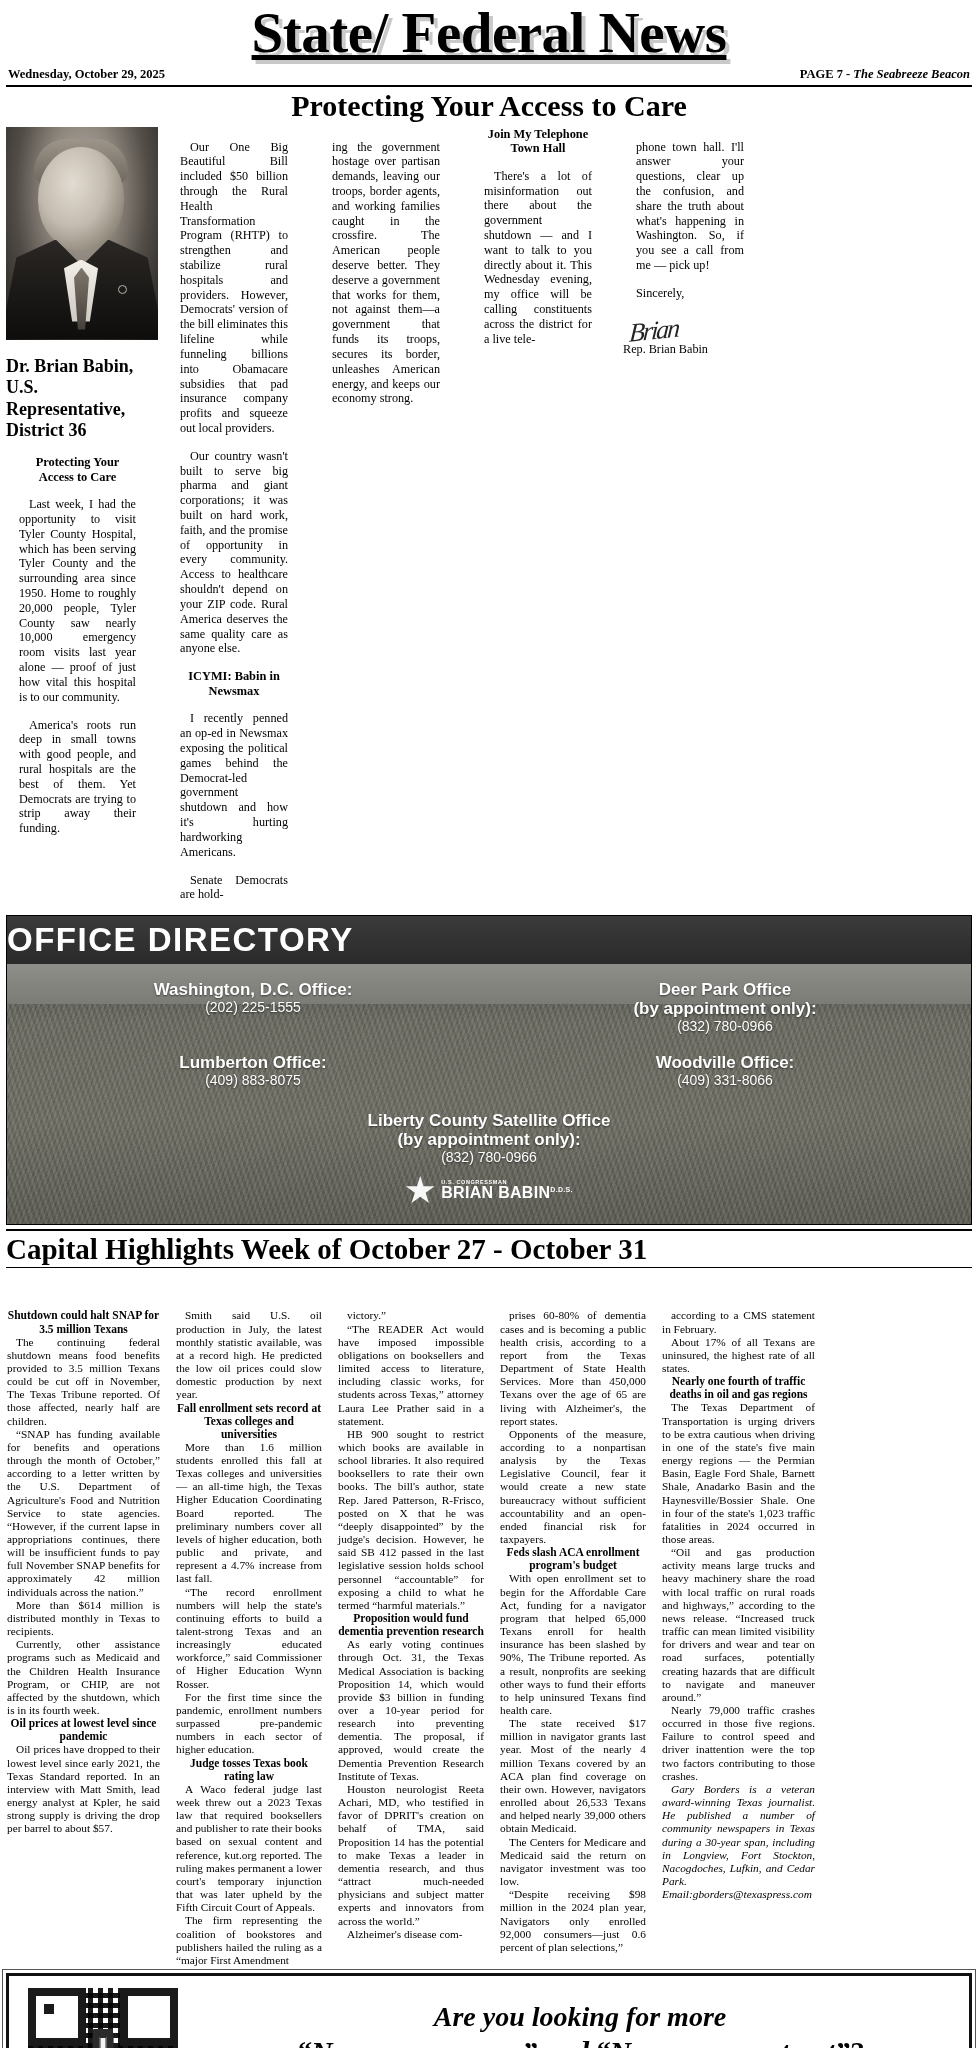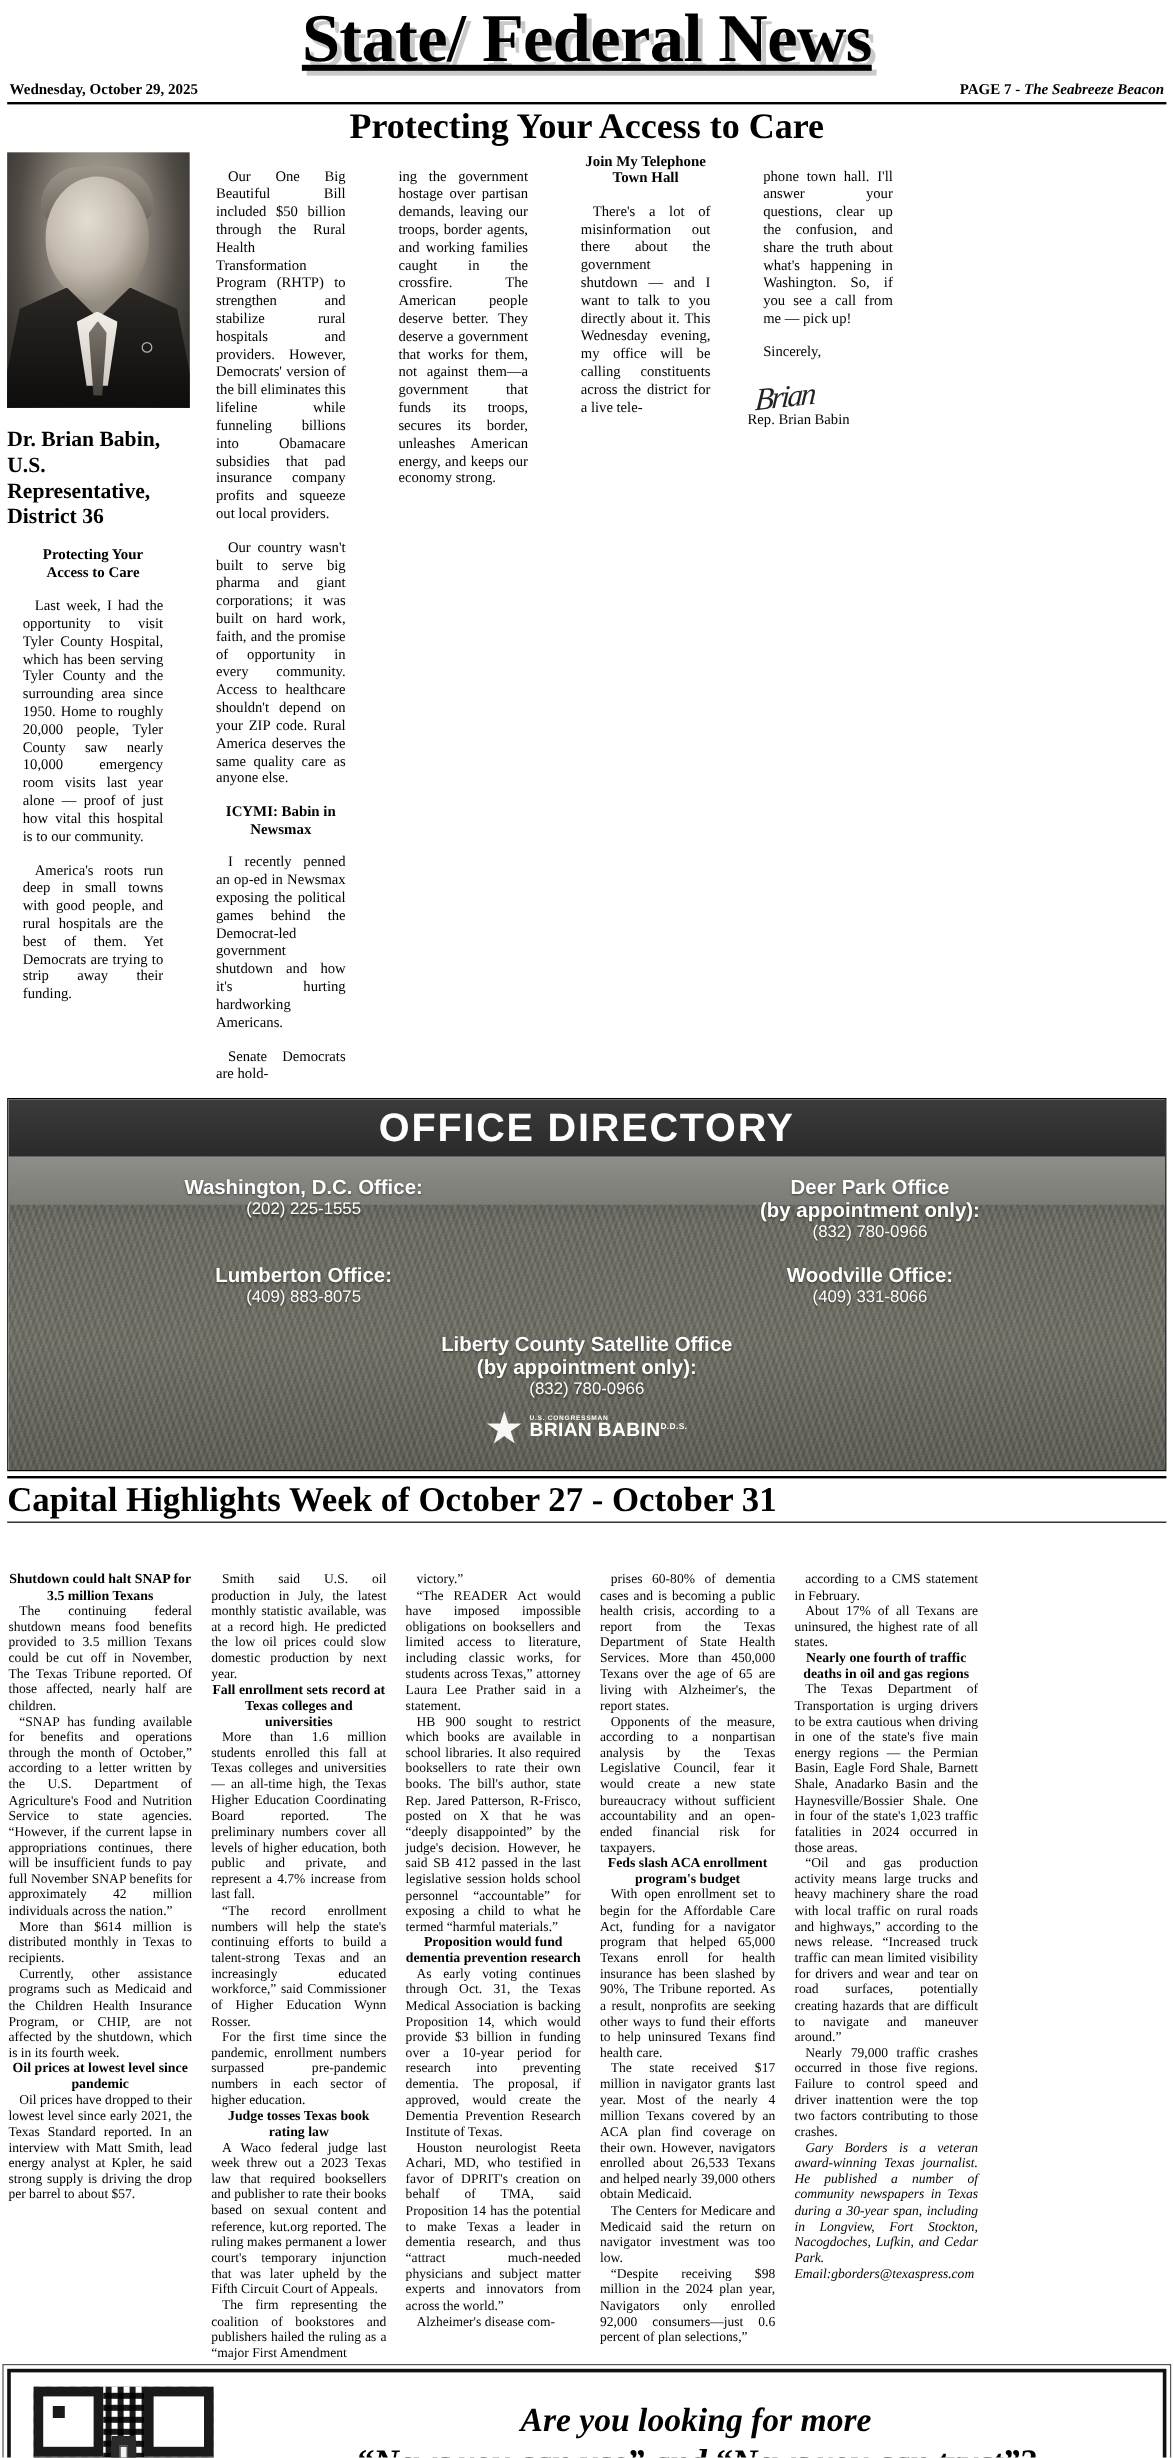--- a/index.html
+++ b/index.html
@@ -96,21 +96,21 @@
     font-weight:700; font-size:18px; line-height:1.2; margin-top:16px;
   }
 
   
   .office-dir {
     position:relative; overflow:hidden;
     border:1px solid #000;
   }
   .od-title-bar {
     background: linear-gradient(#3b3b3b, #2a2a2a);
-    text-align:center; padding:7px 0 8px 0;
+    padding:7px 0 8px 0;
   }
   .od-title {
     font-family:"Liberation Sans", sans-serif;
     color:#fff; font-weight:700; font-size:33px; letter-spacing:1.5px;
     line-height:1;
   }
   .od-body {
     position:relative;
     background:
       repeating-linear-gradient(112deg, rgba(255,255,255,.045) 0 2px, rgba(0,0,0,.05) 2px 4px),

